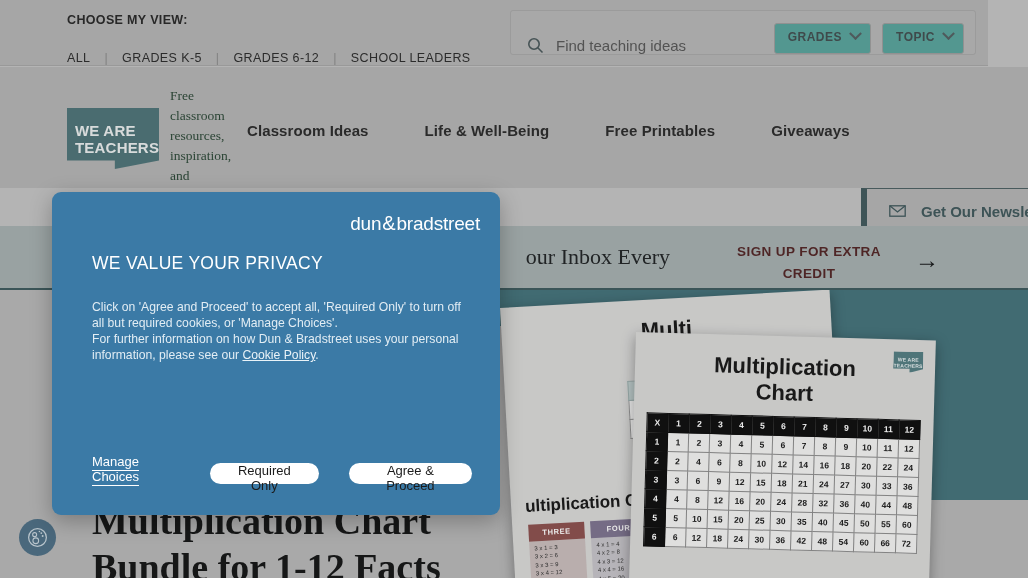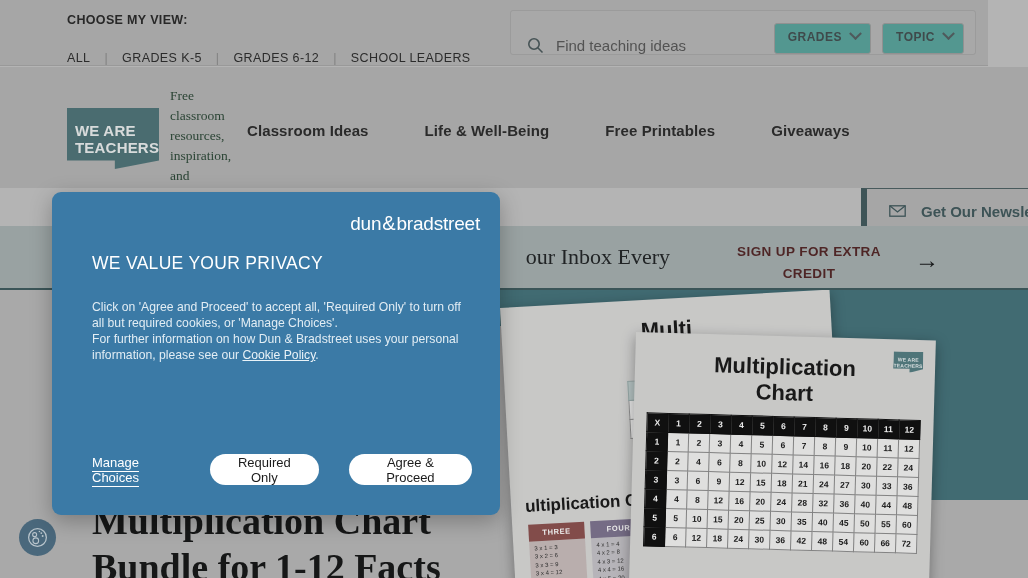--- a/index.html
+++ b/index.html
@@ -223,21 +223,21 @@
   .modal-body a { color: #eaf3f8; text-align: right; }
   .modal-actions {
     position: absolute; left: 40px; top: 262px; width: 380px;
     display: flex; align-items: flex-end;
   }
   .lnk-manage {
     color: #fff; font-size: 13px; text-decoration: underline;
     text-underline-offset: 4px; cursor: pointer;
   }
   .pill {
-    margin-left: 30px; height: 31px; padding: 0 17px;
+    margin-left: 30px; height: 21px; padding: 0 17px;
     background: #fff; color: #1b1b1b; border: 0; border-radius: 16px;
     font-size: 13px; cursor: pointer; font-family: "Liberation Sans", sans-serif;
   }
 </style>
 </head>
 <body>
 
 <div id="page">
 
   <div class="topbar">

